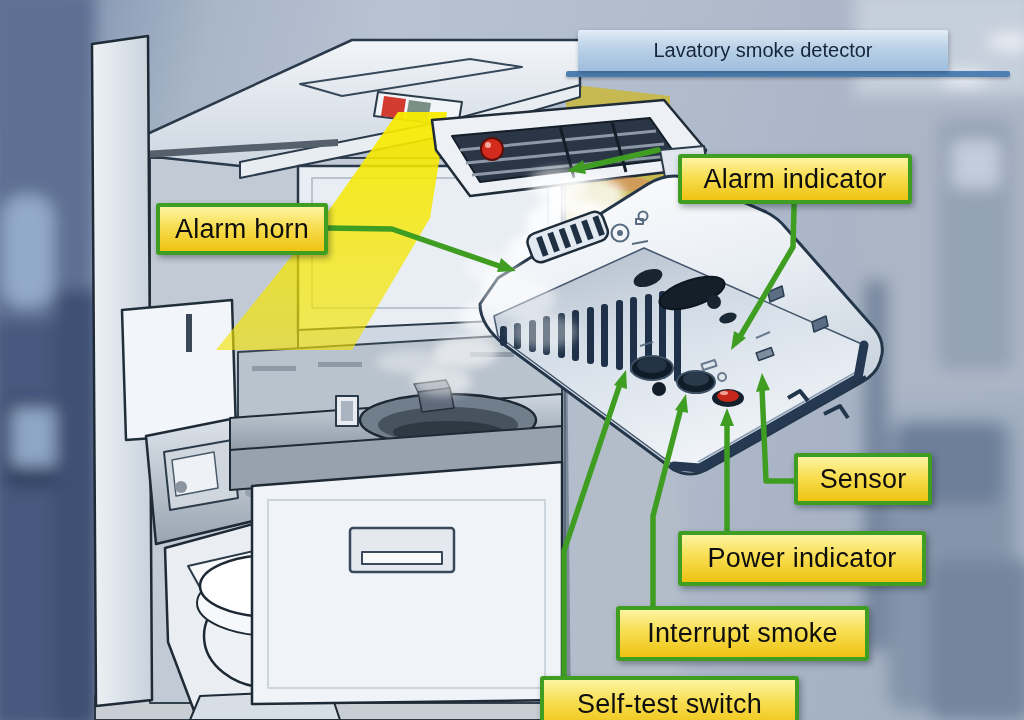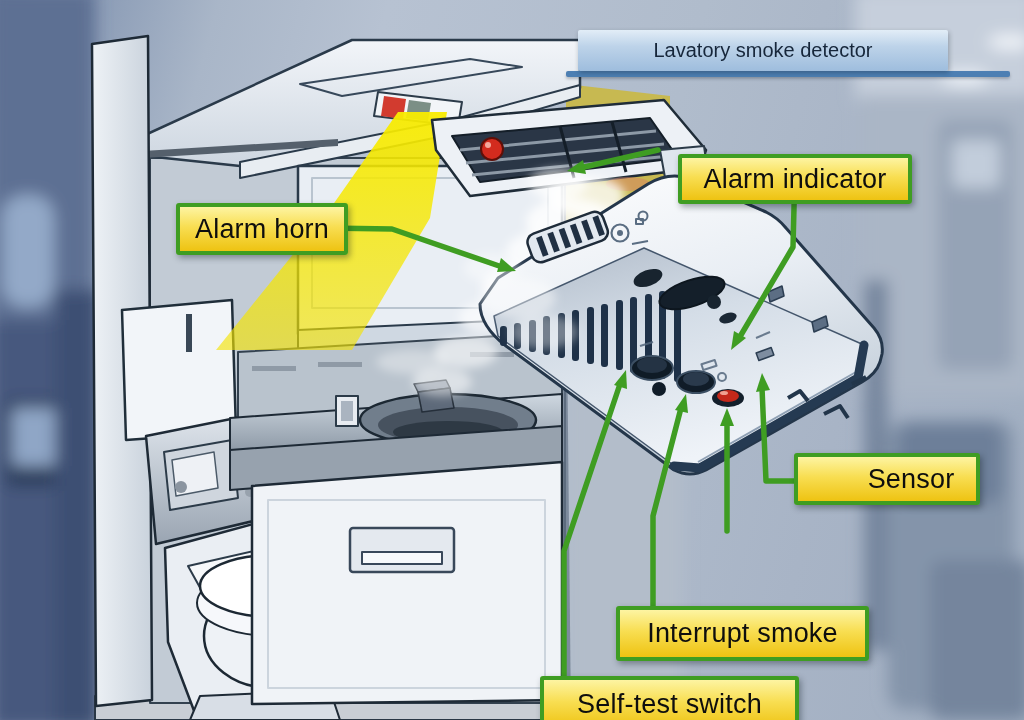--- a/index.html
+++ b/index.html
@@ -311,22 +311,23 @@
       <polygon points="686,394 688,413 675,410"></polygon>
       <polygon points="626,370 627,389 614,385"></polygon>
     </g>
   </svg>
 
   <div class="title-underline" style="left:566px;top:71px;width:444px;height:6px;"></div>
   <div class="title-box" style="left:578px;top:30px;width:370px;height:41px;">Lavatory smoke detector</div>
 
   <div class="callout" style="left:678px;top:118px;width:226px;height:42px;margin-top:36px;">Alarm indicator</div>
 
-  <div class="callout" style="left:156px;top:203px;width:164px;height:44px;margin-left:20px;">Alarm horn</div>
-
-  <div class="callout" style="left:794px;top:453px;width:130px;height:44px;padding-left:48px;">Sensor</div>
-
+  <div class="callout" style="left:156px;top:203px;width:164px;height:44px;">Alarm horn</div>
+
+  <div class="callout" style="left:794px;top:453px;width:130px;height:44px;">Sensor</div>
+
+  <div class="callout" style="left:678px;top:531px;width:240px;height:47px;">Power indicator</div>
 
   <div class="callout" style="left:616px;top:606px;width:245px;height:47px;">Interrupt smoke</div>
 
   <div class="callout" style="left:540px;top:676px;width:251px;height:48px;">Self-test switch</div>
 
 </div>
 
 </body></html>

